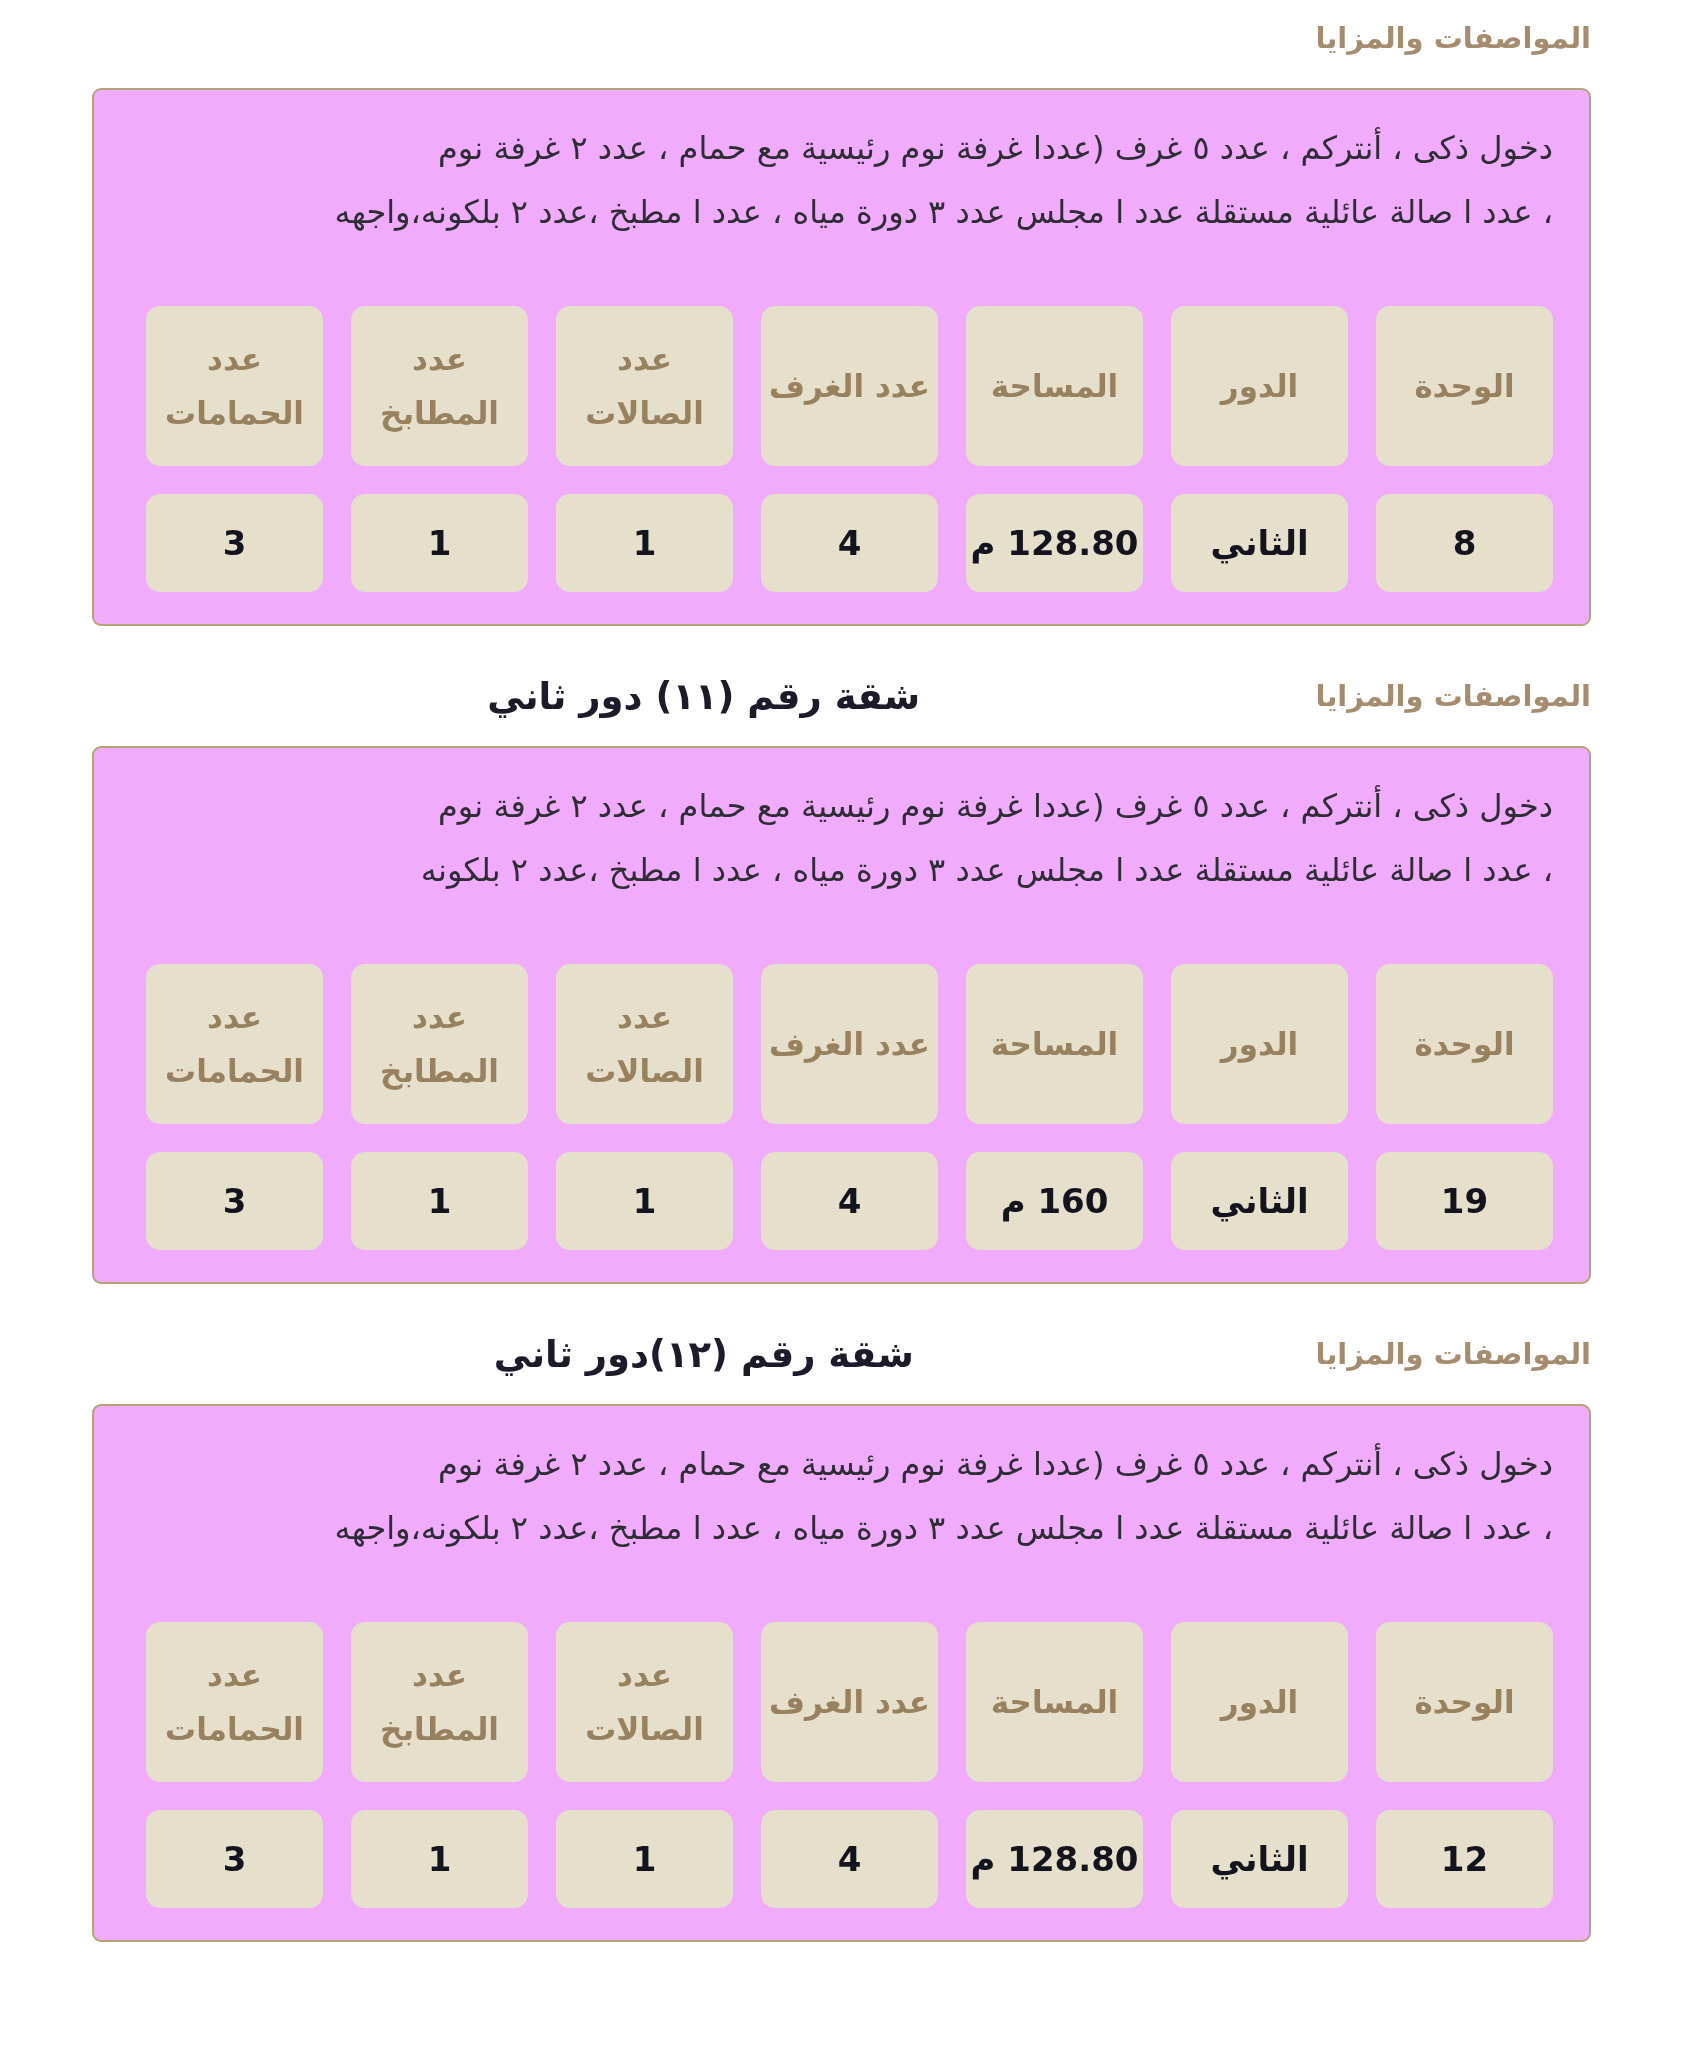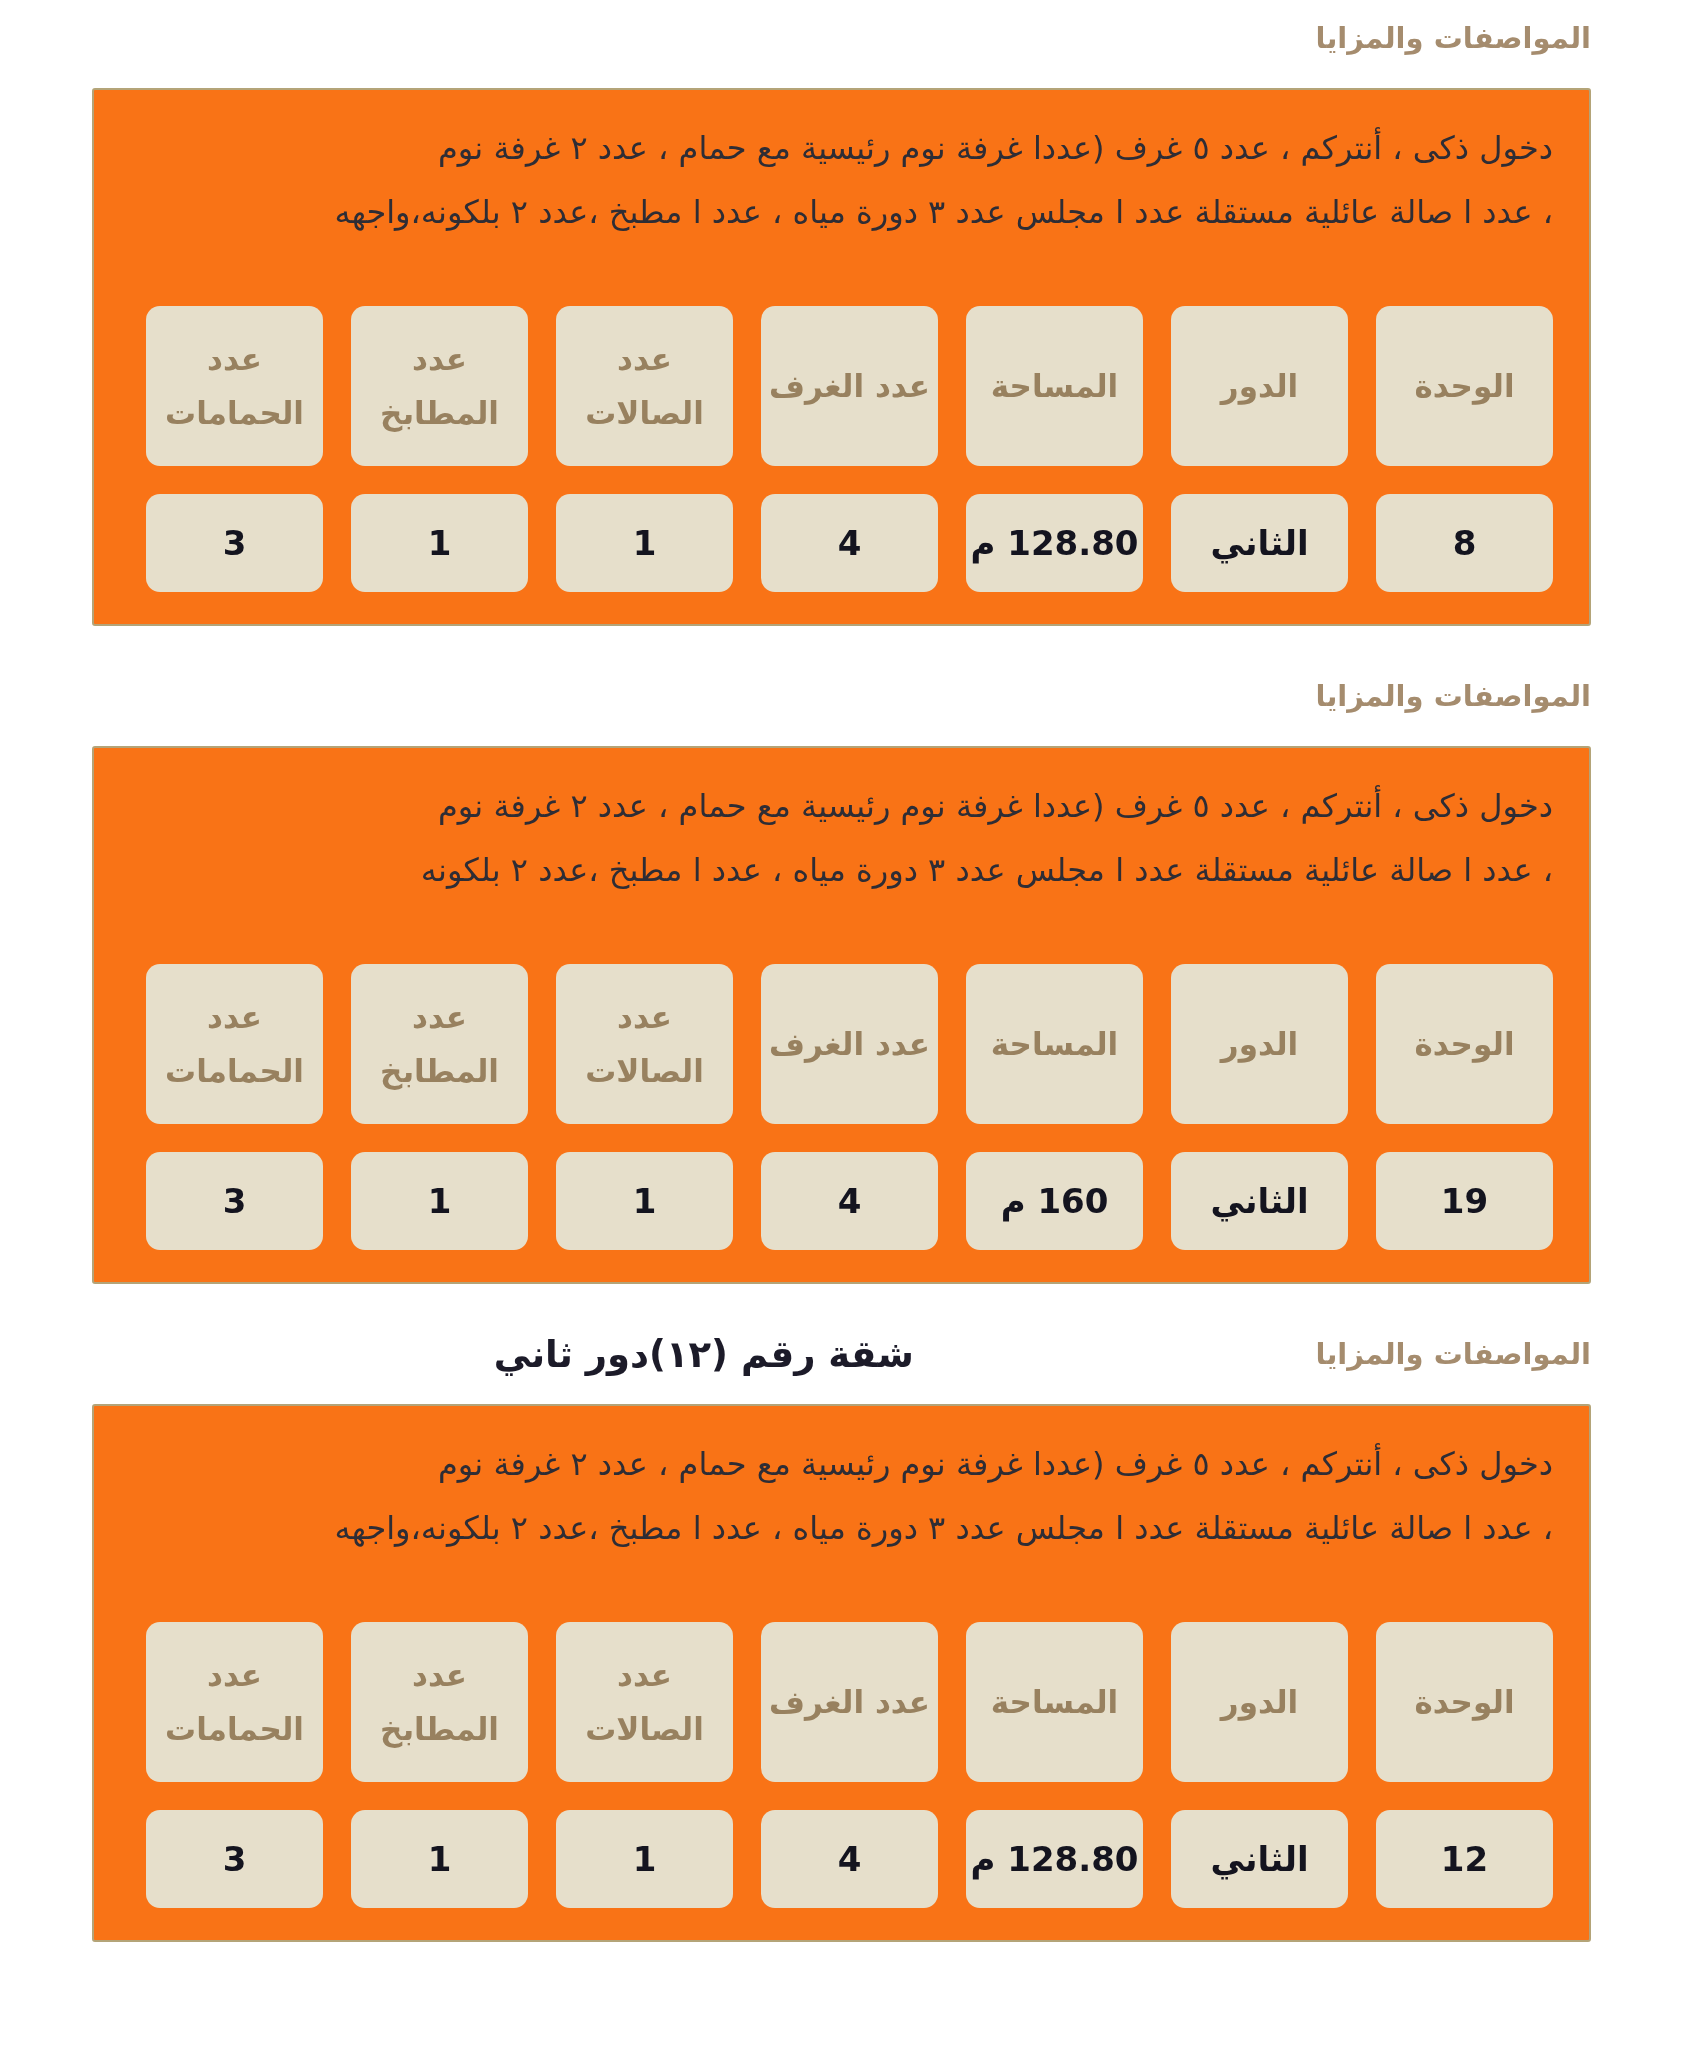--- a/index.html
+++ b/index.html
@@ -18,23 +18,23 @@
     margin-bottom:24px; min-height:52px;
   }
   .badge {
     color:#a58c6e; font-size:29px; font-weight:700;
     white-space:nowrap; letter-spacing:0;
   }
   .title-wrap { flex:1; display:flex; justify-content:center; }
   .title { color:#1c1b29; font-size:37px; font-weight:700; white-space:nowrap; }
 
   .box {
-    border:2px solid #b4a478; border-radius:3px;
+    border:2px solid #b4a478; border-radius:9px;
     padding:26px 36px 32px 52px;
-    background:#f97316;
+    background:#f0abfc;
   }
   .desc {
     color:#2e2d35; font-size:32px; font-weight:400;
     line-height:2.0; text-align:right;
     margin-bottom:62px;
   }
 
   .spec-table { display:flex; gap:28px; direction:rtl; }
   .col { flex:1; display:flex; flex-direction:column; gap:28px; }
   .cell {
@@ -91,20 +91,23 @@
           <div class="cell head">عدد الحمامات</div>
           <div class="cell val">3</div>
         </div>
       </div>
     </div>
   </section>
 
   <section class="section">
     <div class="section-header">
       <span class="badge">المواصفات والمزايا</span>
+      <span class="title-wrap">
+        <span class="title">شقة رقم (١١) دور ثاني</span>
+      </span>
     </div>
     <div class="box">
       <p class="desc">
         <span>دخول ذكى ، أنتركم ، عدد ٥ غرف (عددا غرفة نوم رئيسية مع حمام  ، عدد ٢ غرفة نوم</span><br>
         <span>، عدد ا صالة عائلية مستقلة  عدد ا مجلس عدد ٣ دورة مياه ، عدد ا مطبخ ،عدد ٢ بلكونه</span>
       </p>
       <div class="spec-table">
         <div class="col">
           <div class="cell head">الوحدة</div>
           <div class="cell val">19</div>

